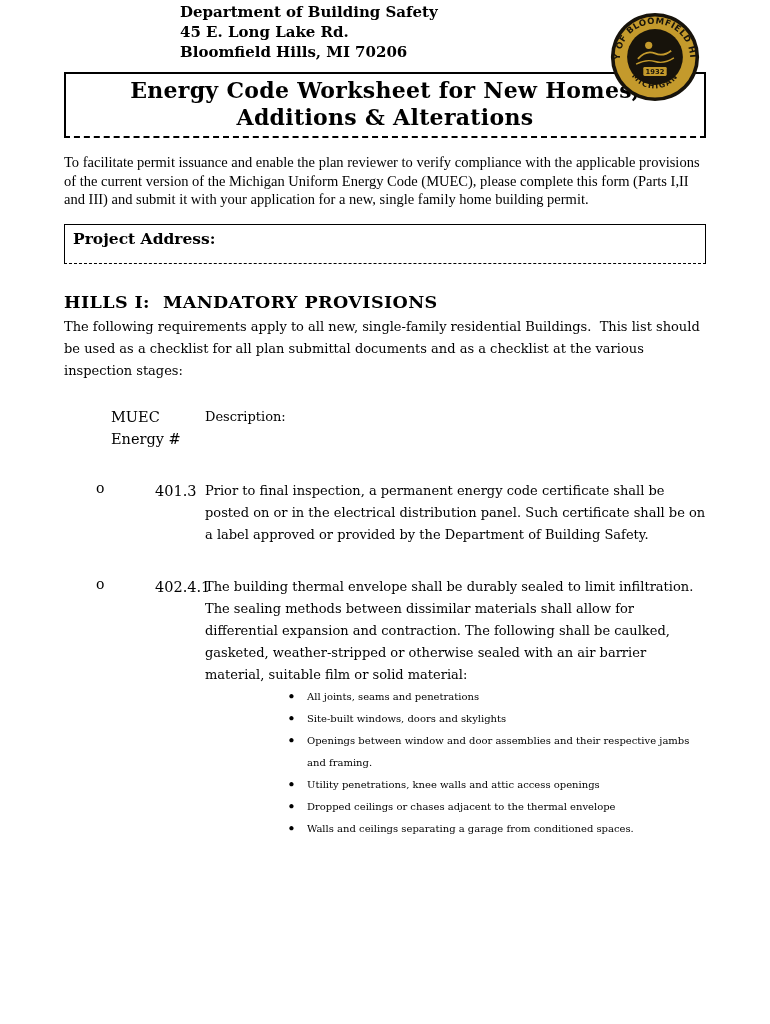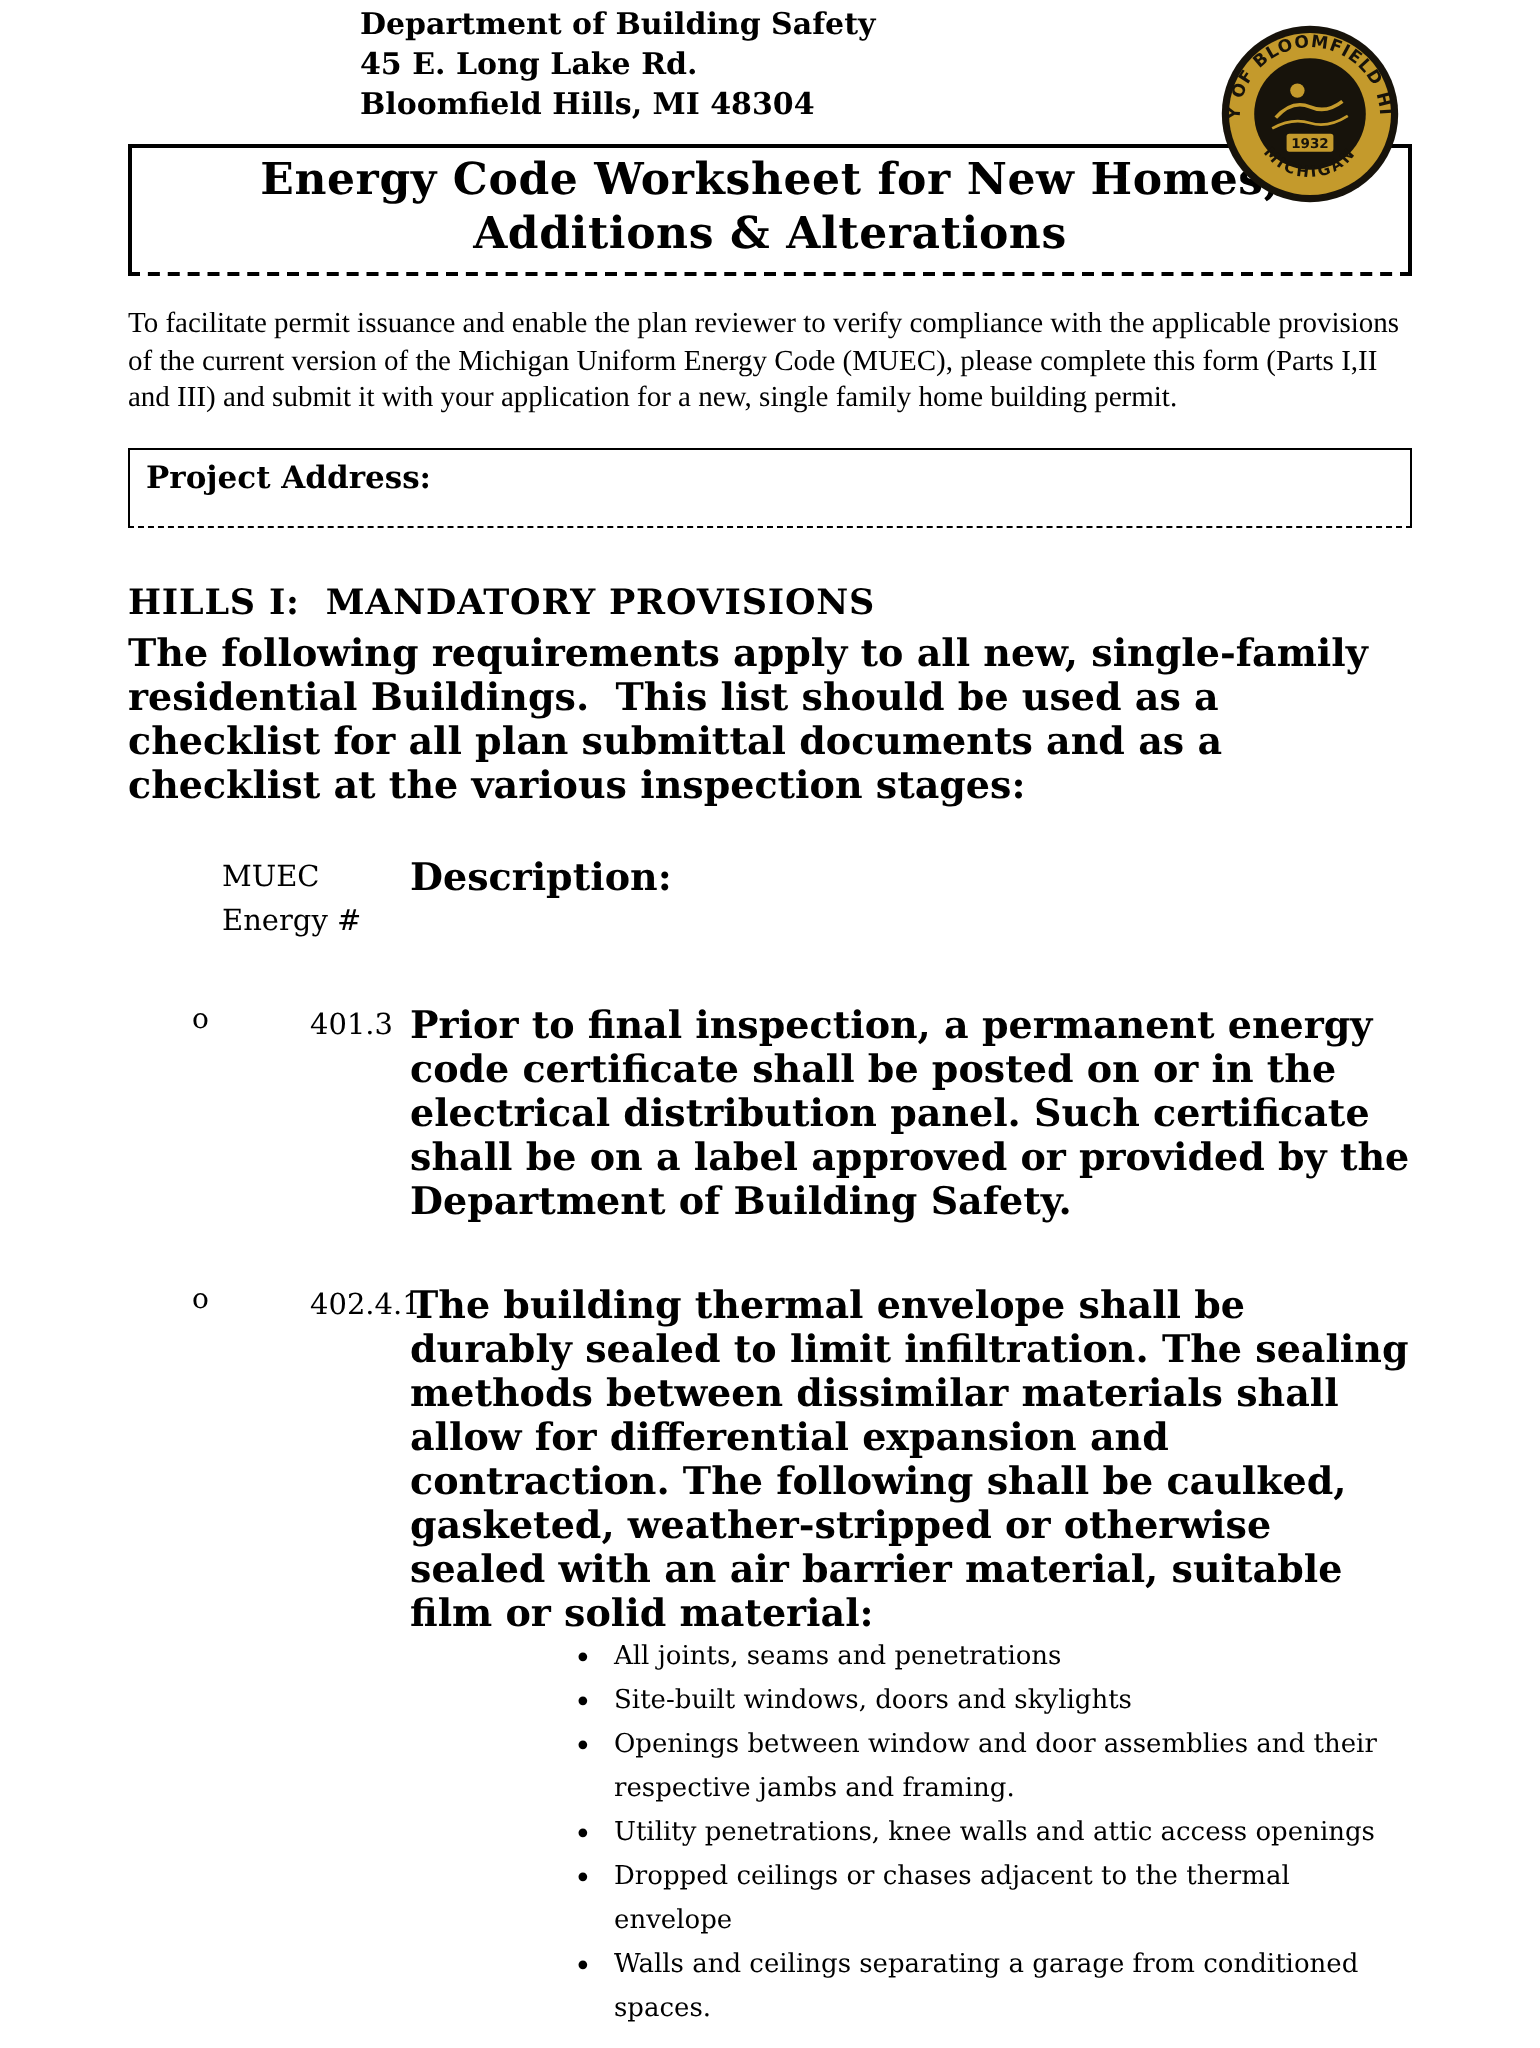--- a/index.html
+++ b/index.html
@@ -71,24 +71,23 @@
   }
   
   .part-heading {
     margin-top: 28px;
     font-size: 17.5px;
     font-weight: bold;
     letter-spacing: 0.4px;
     white-space: pre-wrap;
   }
   .body-text {
-    font-size: 19px;
+    font-size: 13px;
     line-height: 22px;
     white-space: pre-wrap;
-    font-weight: bold;
   }
   .part-intro { margin-top: 4px; }
   .checklist { margin-top: 24px; }
   .check-row {
     display: flex;
     align-items: flex-start;
     margin-bottom: 30px;
   }
   .sec-col {
     width: 141px;
@@ -116,21 +115,21 @@
   }
   .desc-col { flex: 1 1 auto; min-width: 0; }
   .bullet-list {
     margin: 0;
     padding: 0 0 0 82px;
     list-style: none;
   }
   .bullet-list li {
     position: relative;
     padding-left: 20px;
-    font-size: 13px;
+    font-size: 10px;
     line-height: 22px;
   }
   .bullet-list li::before {
     content: "\2022";
     position: absolute;
     left: 0; top: 0;
     font-size: 15px;
   }
 </style>
 </head>
@@ -157,21 +156,21 @@
       <path d="M 31 52 q 9 -10 19 -6 q 9 4 18 -3" stroke="#C49A2C" stroke-width="2" fill="none"></path>
       <path d="M 29 58 q 11 -6 21 -3 q 10 3 21 -4" stroke="#C49A2C" stroke-width="1.5" fill="none"></path>
       <rect x="37" y="61" width="26" height="10" rx="1.5" fill="#C49A2C"></rect>
       <text x="50" y="69" font-size="7.5" font-family="DejaVu Sans, sans-serif" font-weight="bold" text-anchor="middle" fill="#17130B">1932</text>
     </svg>
   </div>
 
   <div class="dept-block">
     <div>Department of Building Safety</div>
     <div>45 E. Long Lake Rd.</div>
-    <div>Bloomfield Hills, MI 48304</div>
+    <div>Bloomfield Hills, MI 70206</div>
   </div>
 
   <div class="title-box">
     <span>Energy Code Worksheet for New Homes, Additions &amp; Alterations</span>
   </div>
 
   <div class="intro-par">To facilitate permit issuance and enable the plan reviewer to verify compliance with the applicable provisions of the current version of the Michigan Uniform Energy Code (MUEC), please complete this form (Parts I,II and III) and submit it with your application for a new, single family home building permit.</div>
 
   <div class="project-box">
     <span class="project-label">Project Address:</span>

